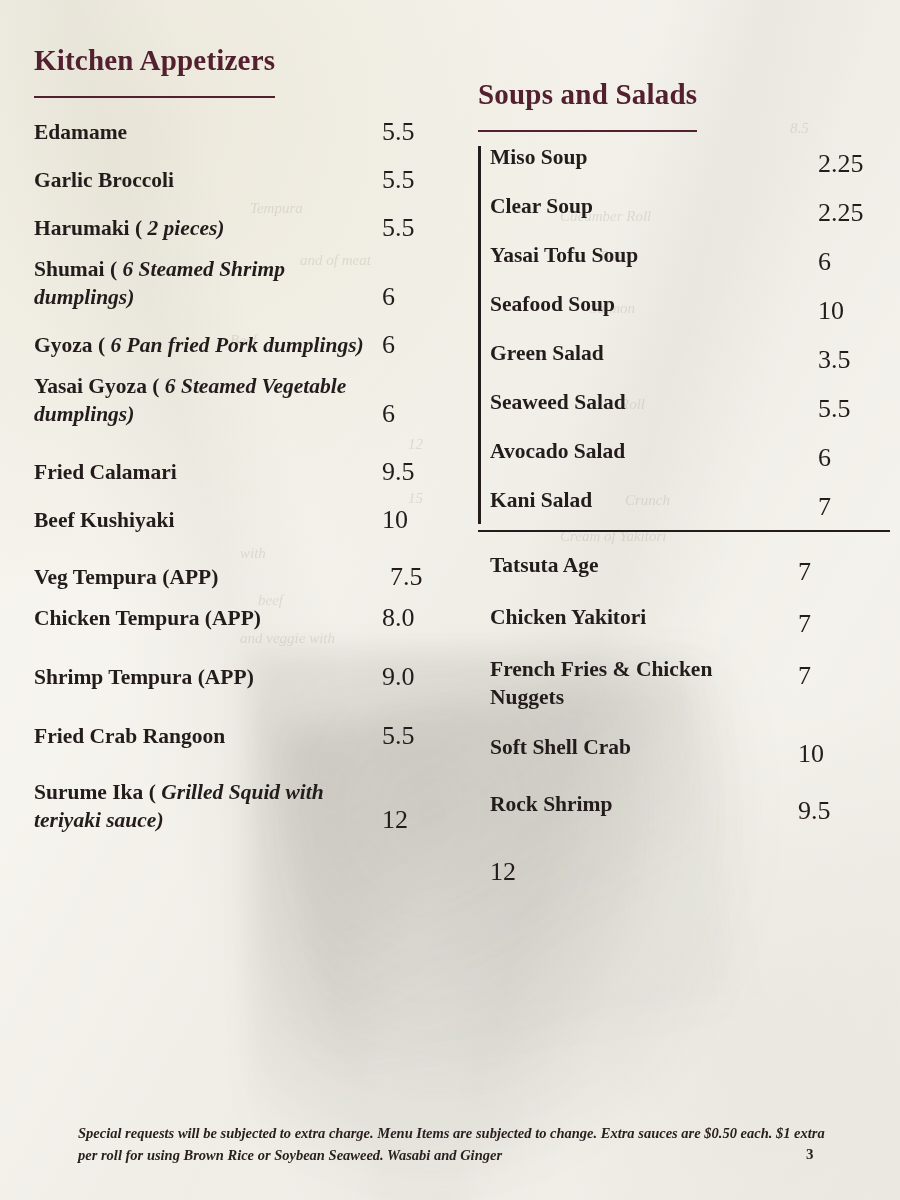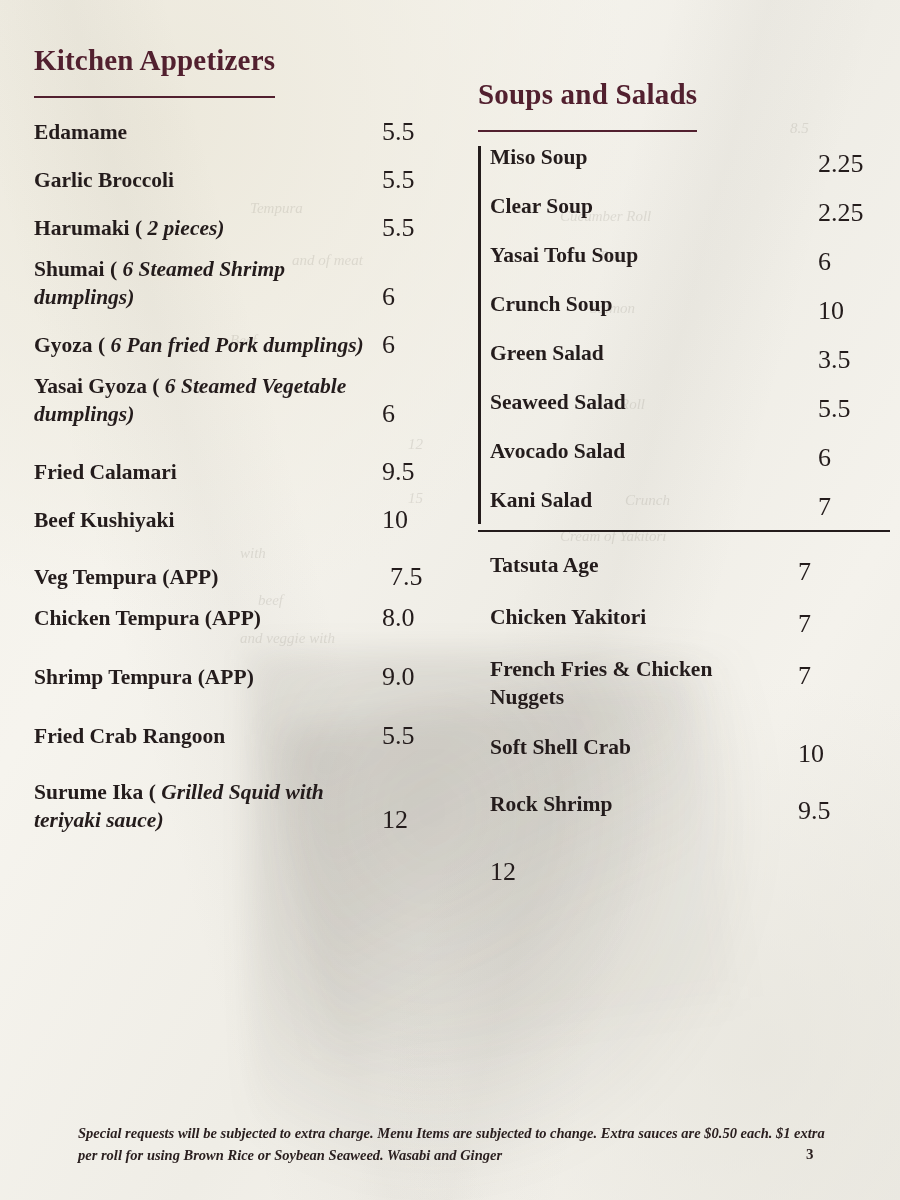--- a/index.html
+++ b/index.html
@@ -181,21 +181,21 @@
 <div class="page"></div>
 <div class="shadow-blob"></div>
 <div class="shadow-blob2"></div>
 
 <div class="bleed">
   <span style="left:790px; top:120px;">8.5</span>
   <span style="left:250px; top:200px;">Tempura</span>
   <span style="left:560px; top:208px;">Cucumber Roll</span>
   <span style="left:600px; top:248px;">Roll</span>
   <span style="left:230px; top:332px;">Beef</span>
-  <span style="left:292px; top:252px;text-align:right;">and of meat</span>
+  <span style="left:300px; top:252px;text-align:right;">and of meat</span>
   <span style="left:590px; top:300px;">Salmon</span>
   <span style="left:408px; top:436px;">12</span>
   <span style="left:408px; top:490px;">15</span>
   <span style="left:620px; top:396px;">Roll</span>
   <span style="left:625px; top:492px;">Crunch</span>
   <span style="left:560px; top:528px;">Cream of Yakitori</span>
   <span style="left:240px; top:545px;">with</span>
   <span style="left:258px; top:592px;">beef</span>
   <span style="left:240px; top:630px;">and veggie with</span>
 </div>
@@ -311,21 +311,21 @@
       </div>
       <div class="row">
         <div class="nm">Clear Soup</div>
         <div class="pr">2.25</div>
       </div>
       <div class="row">
         <div class="nm">Yasai Tofu Soup</div>
         <div class="pr">6</div>
       </div>
       <div class="row">
-        <div class="nm">Crunch Soup</div>
+        <div class="nm">Seafood Soup</div>
         <div class="pr">10</div>
       </div>
       <div class="row">
         <div class="nm">Green Salad</div>
         <div class="pr">3.5</div>
       </div>
       <div class="row">
         <div class="nm">Seaweed Salad</div>
         <div class="pr">5.5</div>
       </div>

